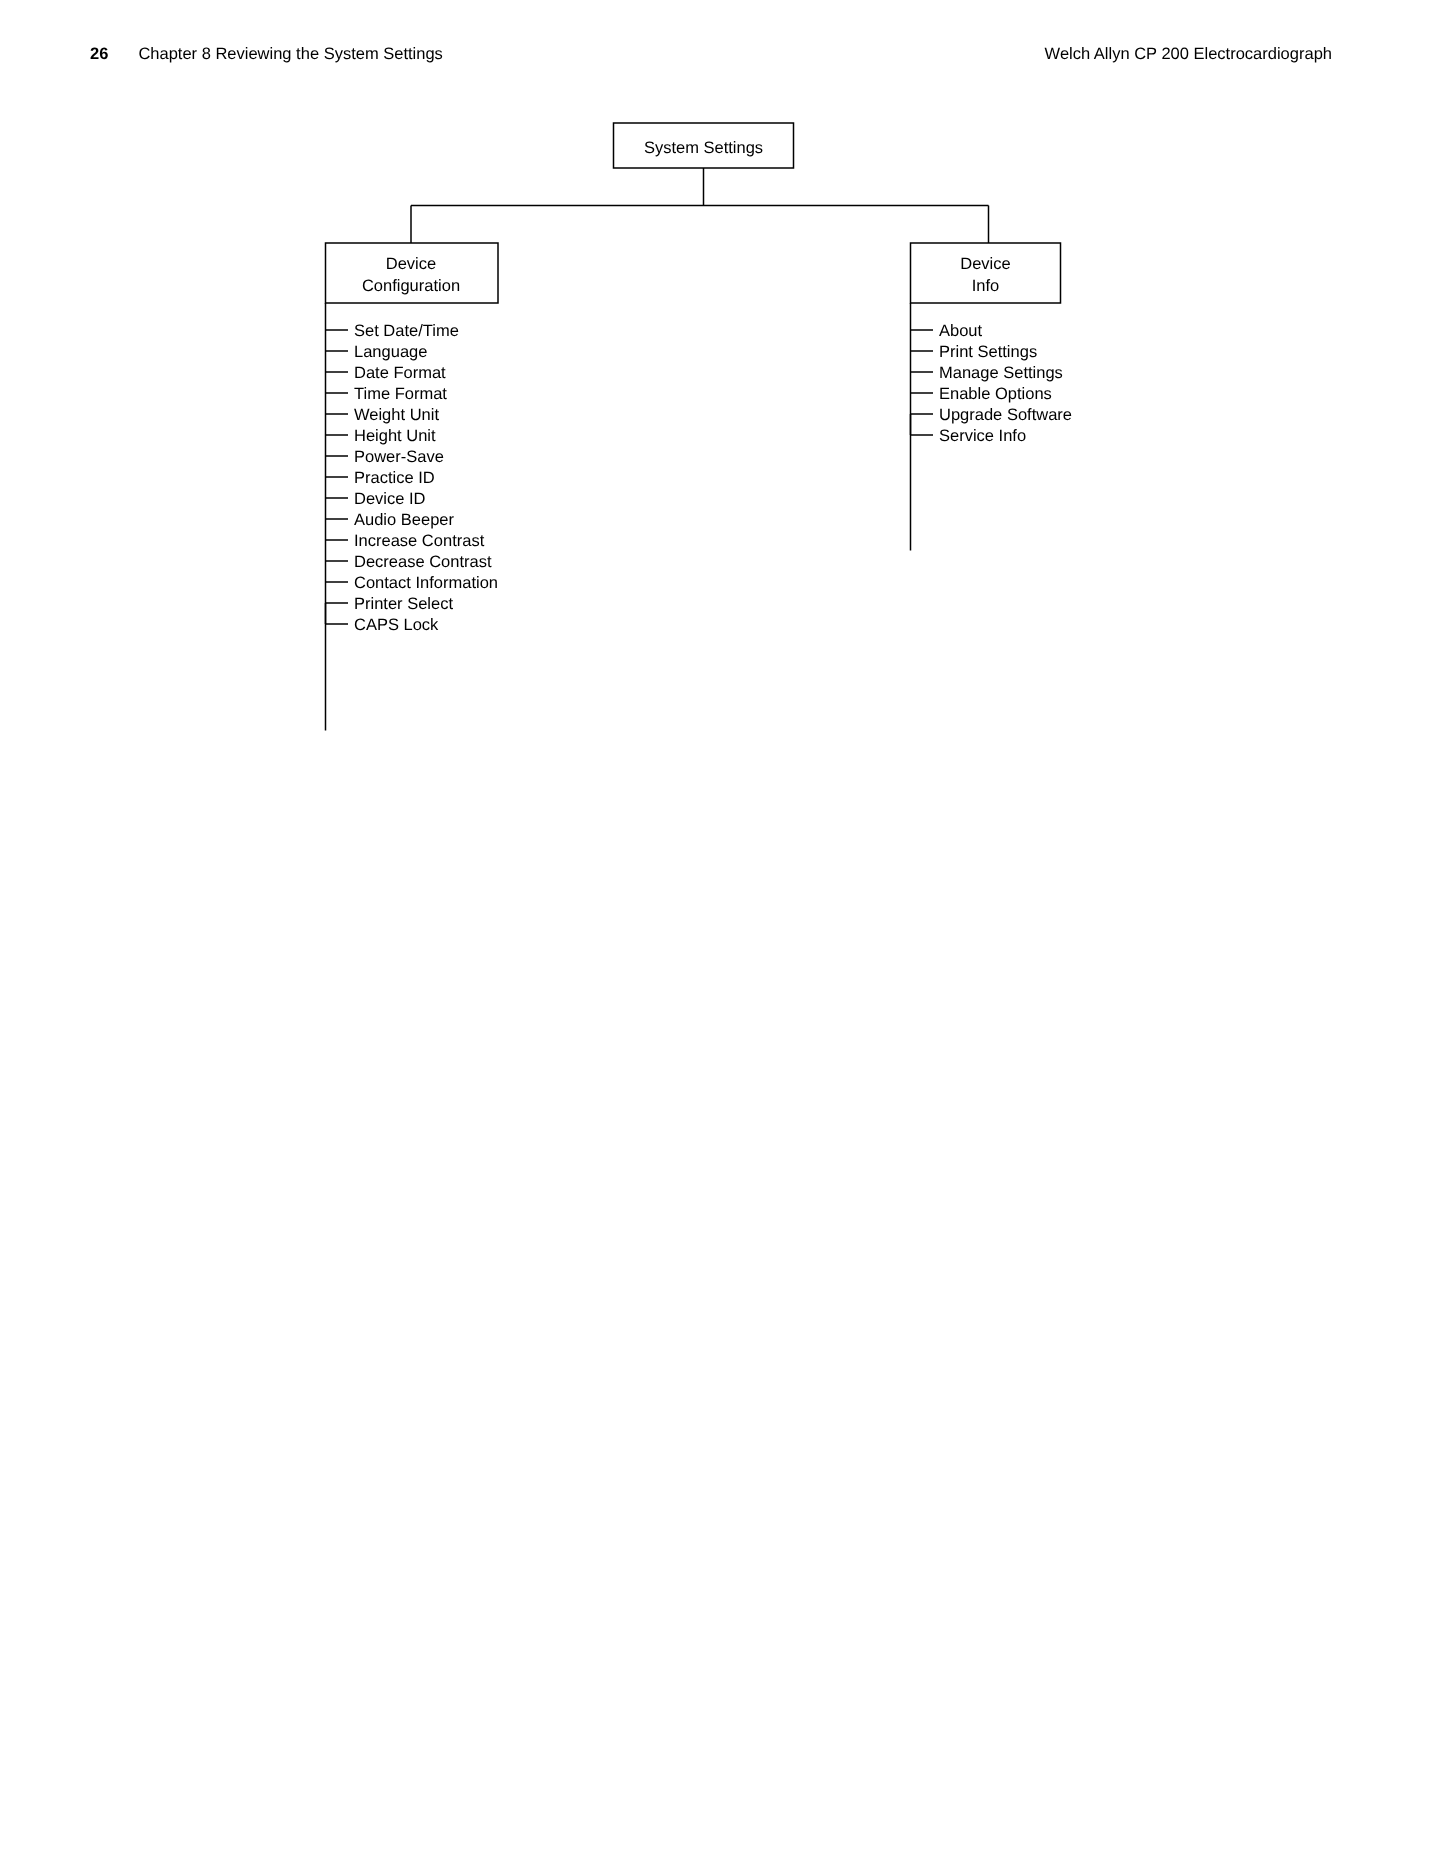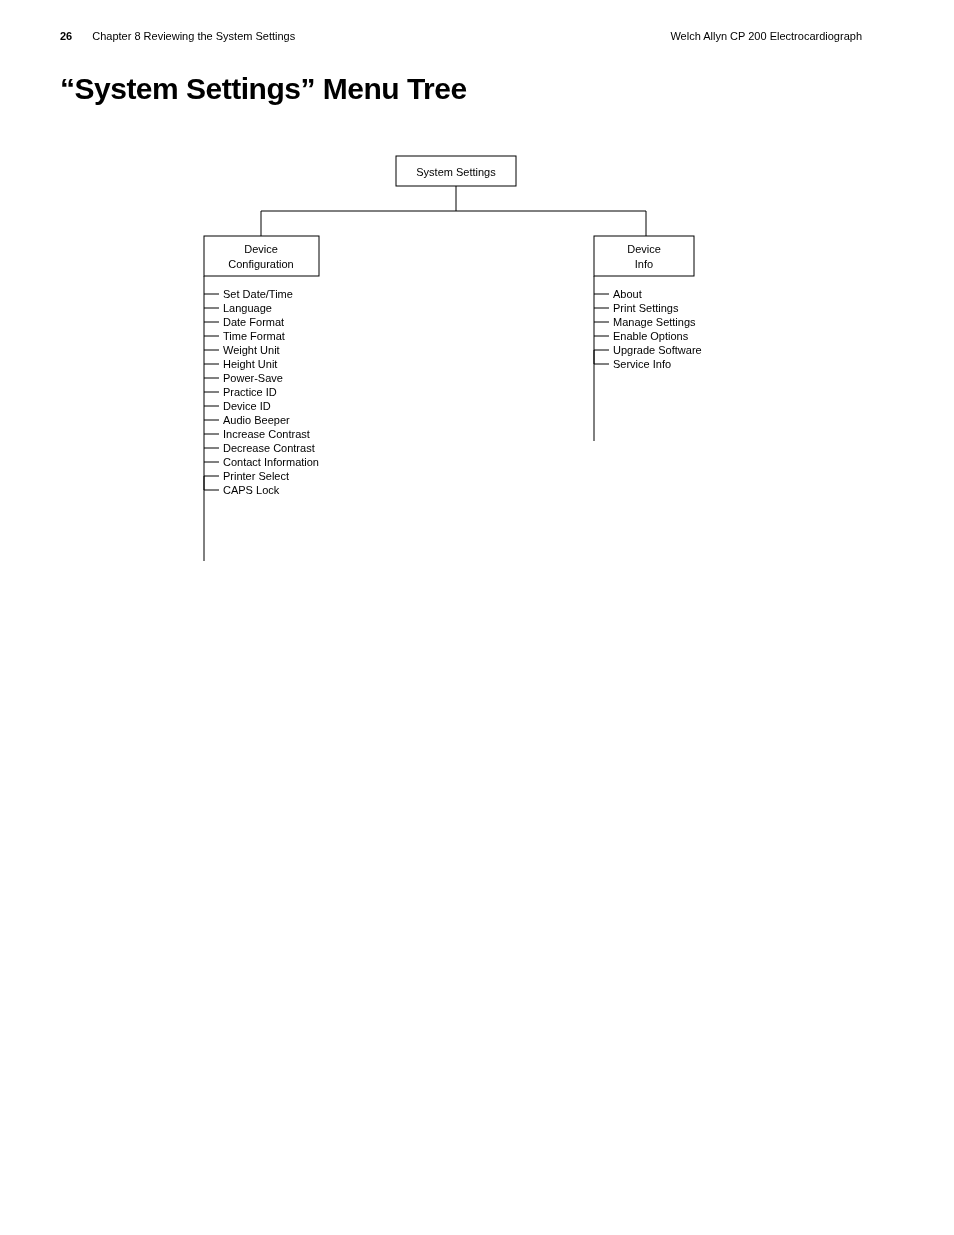--- a/index.html
+++ b/index.html
@@ -14,21 +14,21 @@
       font-size: 13px;
       color: #000000;
       width: 954px;
       min-height: 1235px;
       padding: 0;
     }
 
     .page {
       width: 954px;
       min-height: 1235px;
-      padding: 30px 92px 40px 60px;
+      padding: 30px 66px 40px 60px;
       position: relative;
     }
 
     .header {
       display: flex;
       justify-content: space-between;
       align-items: flex-start;
       margin-bottom: 30px;
       font-size: 11px;
     }
@@ -95,21 +95,20 @@
 <div class="page">
 
   <div class="header">
     <div class="header-left">
       <span class="header-page-num">26</span>
       <span class="header-chapter">Chapter 8   Reviewing the System Settings</span>
     </div>
     <div class="header-right">Welch Allyn CP 200 Electrocardiograph</div>
   </div>
 
-  <h1 class="page-title">“System Settings” Menu Tree</h1>
 
   <div class="tree-container">
     <svg class="tree-svg" viewBox="0 0 750 420" height="420">
 
       <rect class="node-box" x="310" y="10" width="120" height="30"></rect>
       <text class="node-text" x="370" y="30">System Settings</text>
 
       <line class="connector" x1="370" y1="40" x2="370" y2="65"></line>
 
       <line class="connector" x1="175" y1="65" x2="560" y2="65"></line>

